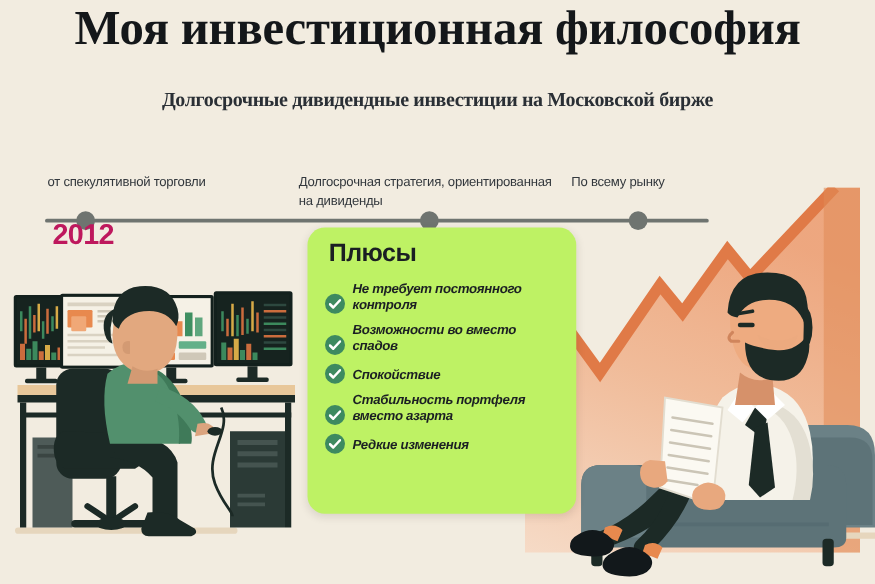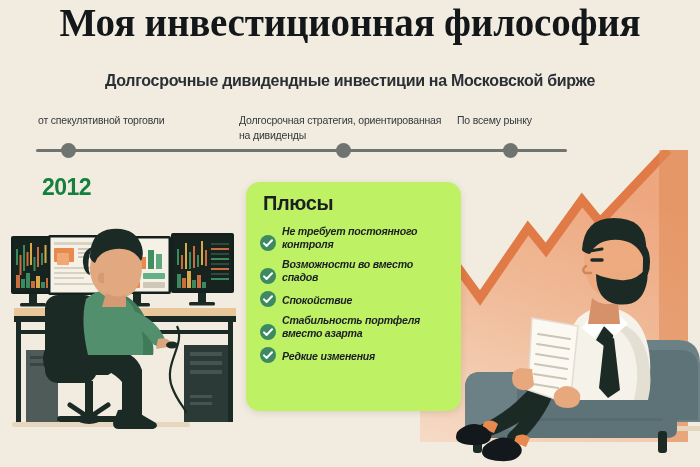--- a/index.html
+++ b/index.html
@@ -13,43 +13,43 @@
 
   
   .title{
     position:absolute;left:0;top:0;width:700px;text-align:center;
     font-family:"Liberation Serif", serif;
     font-weight:bold;font-size:39px;line-height:46px;color:#14171a;
     letter-spacing:-0.2px;
   }
   .subtitle{
     position:absolute;left:0;top:70px;width:700px;text-align:center;
-    font-family:Liberation Sans, sans-serif;
+    font-family:Liberation Serif, serif;
     font-weight:bold;font-size:16px;line-height:22px;color:#2a2f35;
     letter-spacing:-0.3px;
   }
 
   
-  .timeline{position:absolute;left:0;top:108px;width:700px;height:50px;}
+  .timeline{position:absolute;left:0;top:134px;width:700px;height:50px;}
   .tl-line{position:absolute;left:36px;top:41px;width:531px;height:3px;background:#6f7470;border-radius:2px;}
   .tl-dot{position:absolute;top:35px;width:15px;height:15px;border-radius:50%;background:#6f7470;}
   .tl-dot.d1{left:61px;}
   .tl-dot.d2{left:336px;}
   .tl-dot.d3{left:503px;}
   .tl-label{
     position:absolute;font-size:10.5px;line-height:15px;color:#33383d;
     font-family:"Liberation Sans", sans-serif;letter-spacing:-0.2px;
   }
   .tl-label.l1{left:38px;top:5px;width:190px;}
   .tl-label.l2{left:239px;top:5px;width:215px;}
   .tl-label.l3{left:457px;top:5px;width:130px;}
 
   .year{
     position:absolute;left:42px;top:174px;
-    font-size:23px;font-weight:bold;color:#15803d;letter-spacing:-0.5px;
+    font-size:23px;font-weight:bold;color:#be185d;letter-spacing:-0.5px;
     font-family:"Liberation Sans", sans-serif;
   }
 
   
   .card{
     position:absolute;left:246px;top:182px;width:215px;height:229px;
     background:#bef264;border-radius:14px;
     box-shadow:0 2px 7px rgba(40,35,25,0.12);
     z-index:30;
   }

